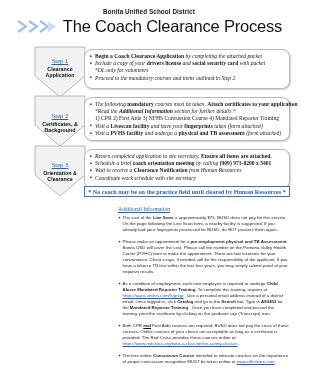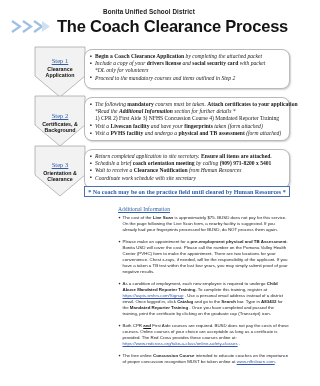--- a/index.html
+++ b/index.html
@@ -21,21 +21,21 @@
   }
   .titlerow{
     display:flex;align-items:center;justify-content:center;
     margin-top:1px;
   }
   .chev-logo{
     width:46px;height:17px;margin-right:1px;flex:0 0 auto;
   }
   .maintitle{
     font-family:"Liberation Sans",sans-serif;
-    font-size:16.5px;font-weight:bold;color:#141414;
+    font-size:16.5px;font-weight:normal;color:#141414;
     letter-spacing:-.2px;line-height:18px;white-space:nowrap;
   }
 
   
   .steps{position:absolute;left:0;top:49px;width:298px;}
   .steprow{position:relative;height:46px;}
   .steprow.s2{height:46px;}
   .steprow.s3{height:46px;}
 
   .arrow{

